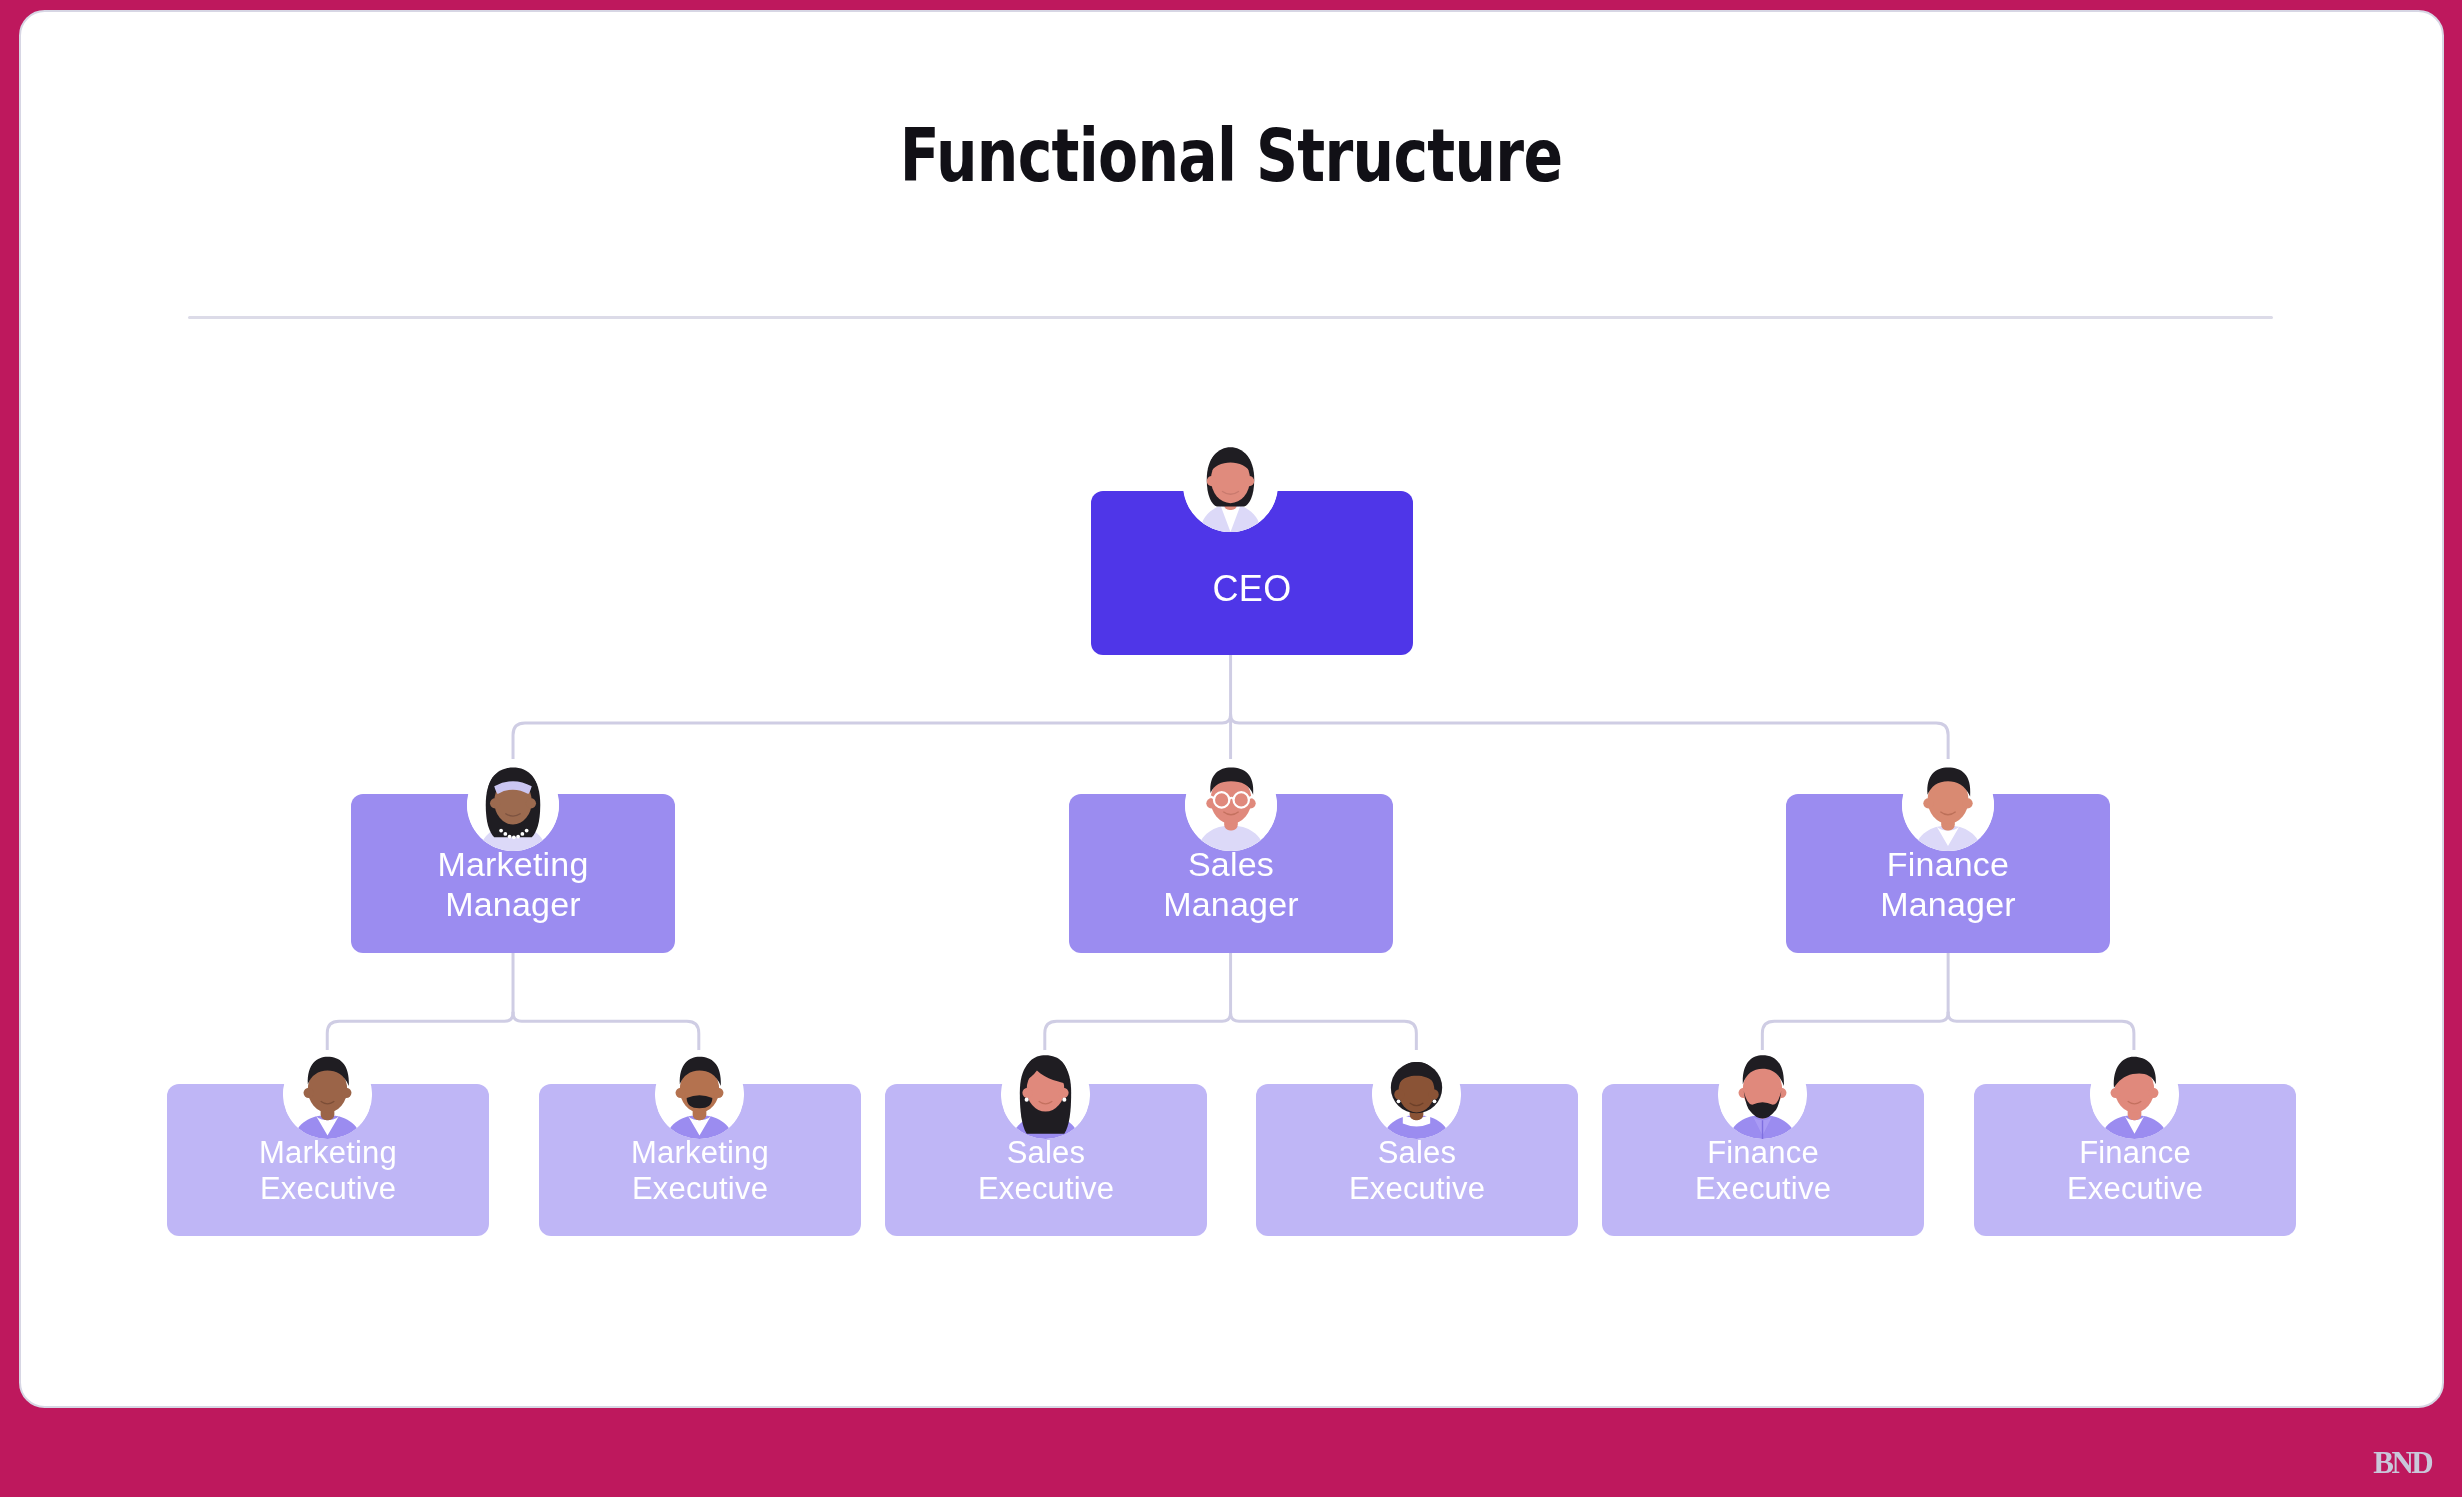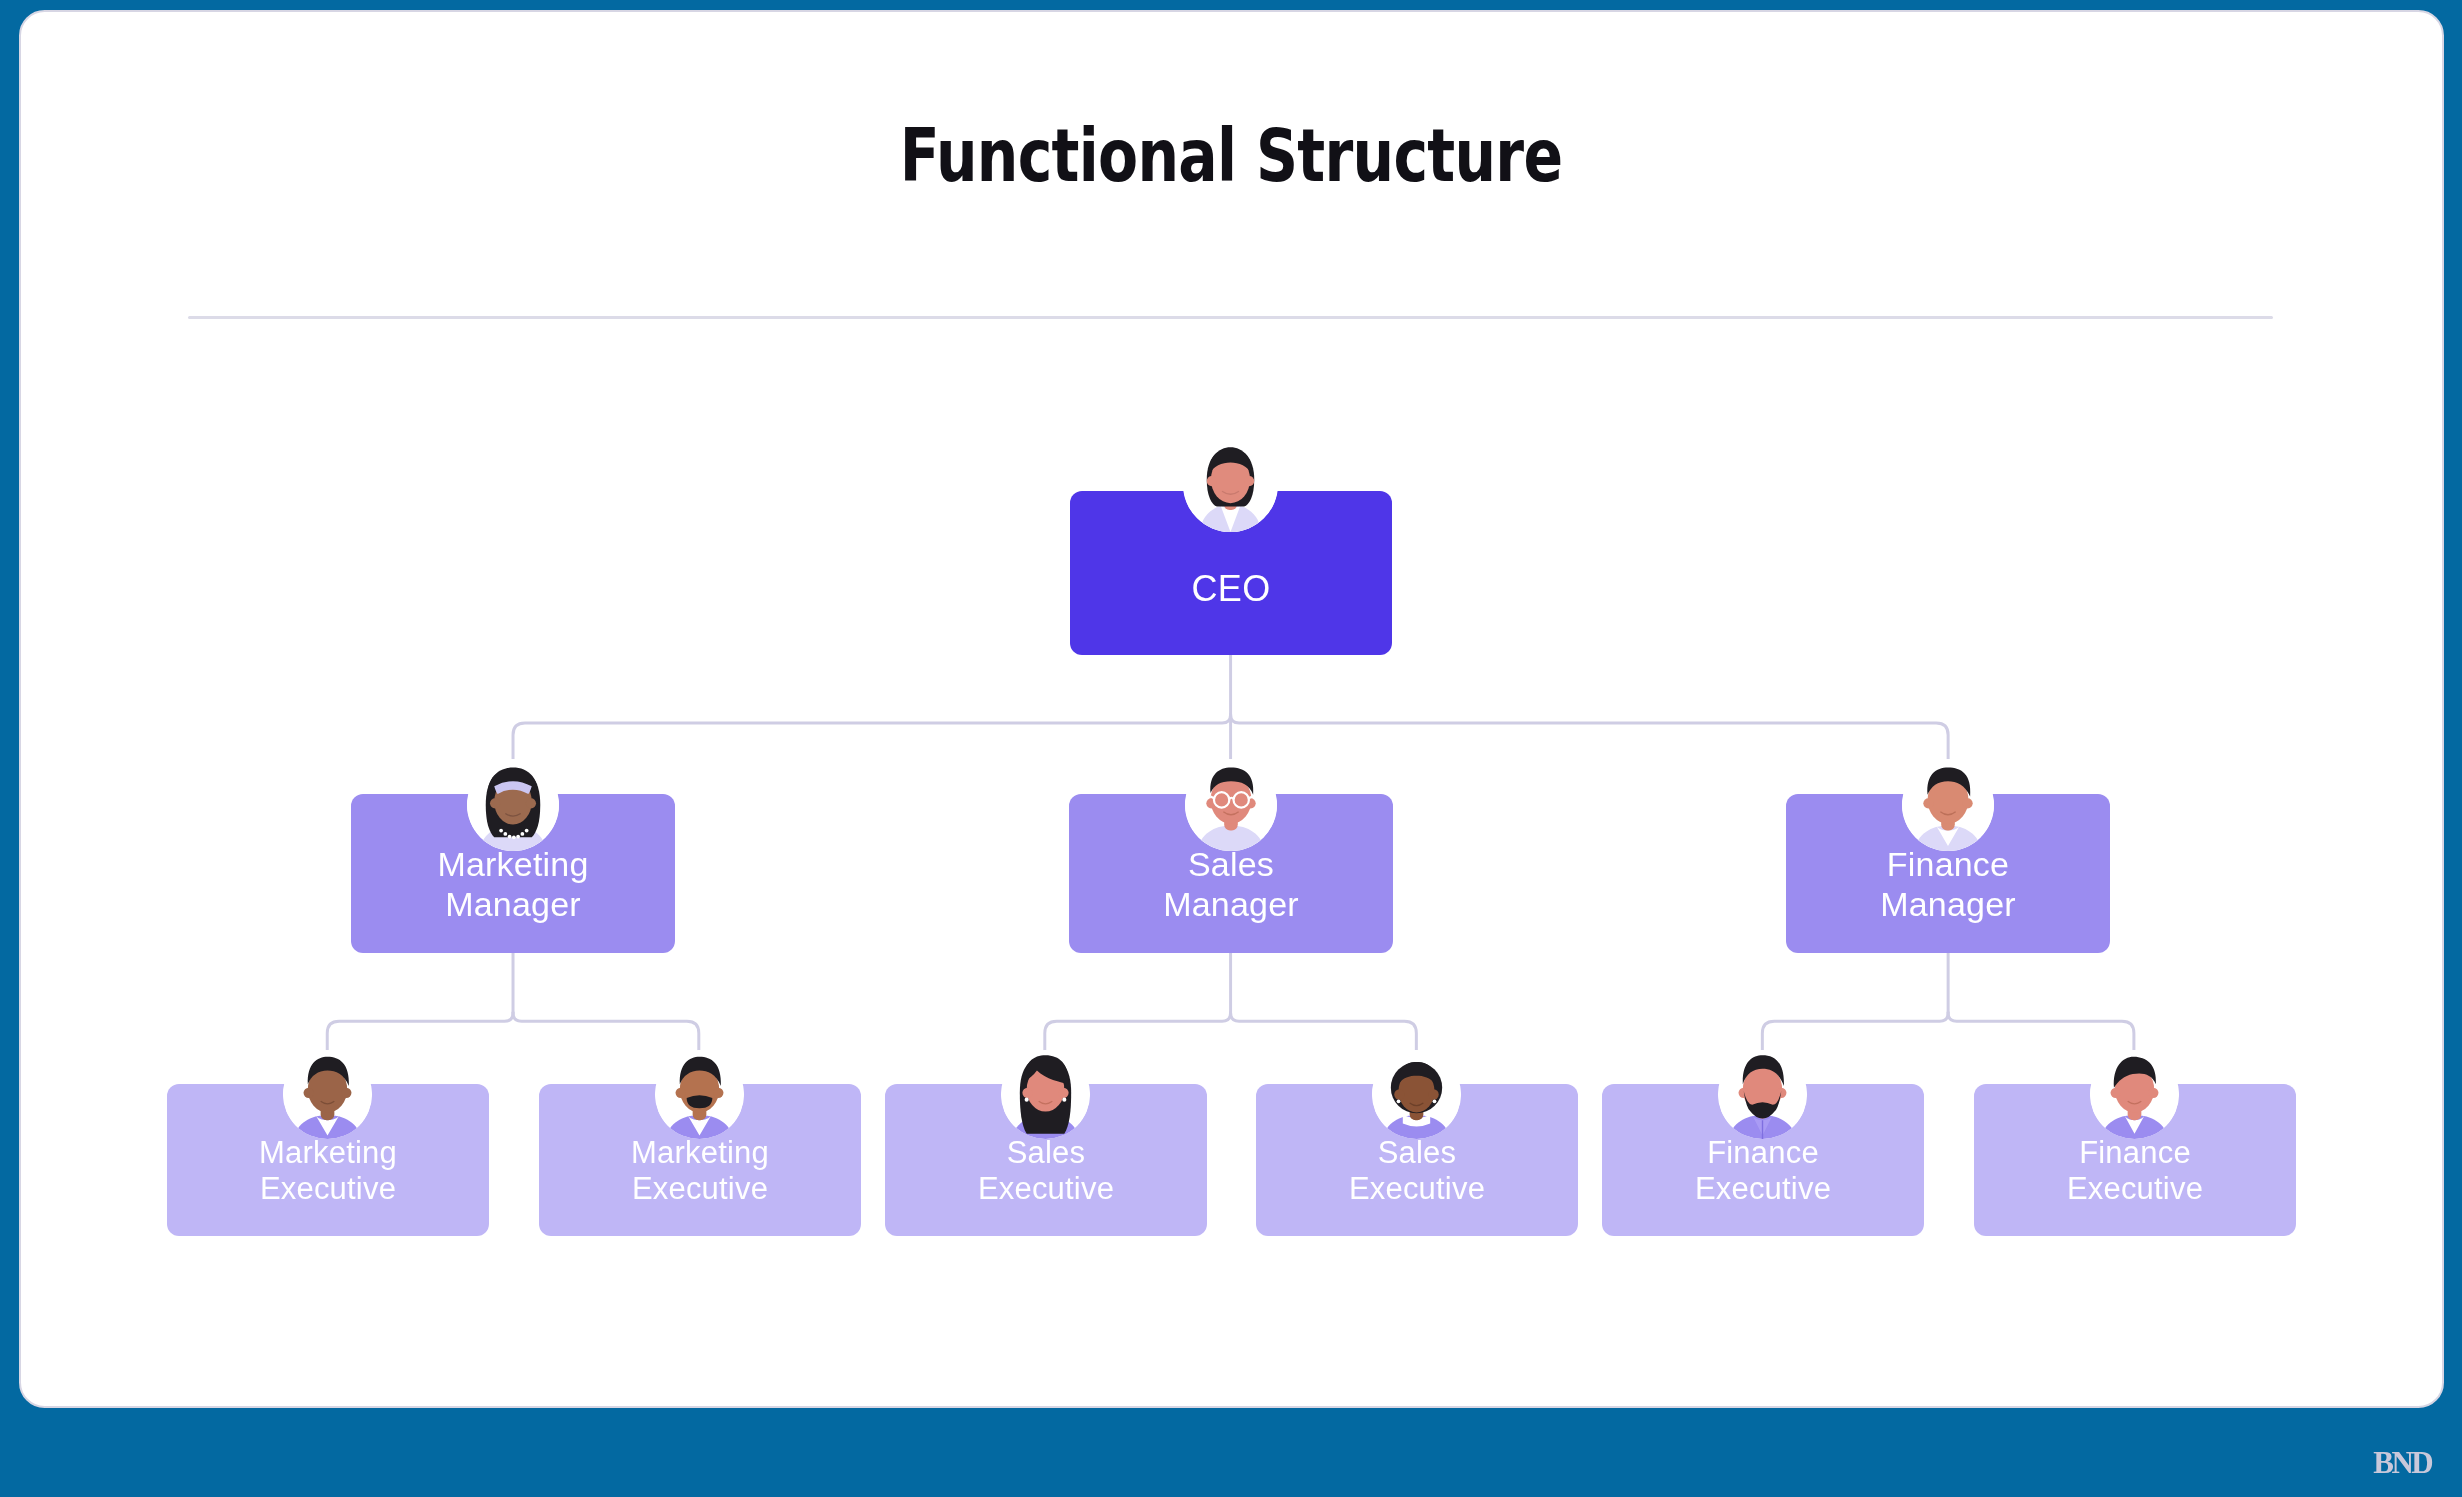--- a/index.html
+++ b/index.html
@@ -7,21 +7,21 @@
     width: 2462px;
     height: 1498px;
     background: #ffffff;
     font-family: "Liberation Sans", sans-serif;
     overflow: hidden;
   }
   #root {
     position: relative;
     width: 2462px;
     height: 1498px;
-    background: #0369a1;
+    background: #be185d;
   }
   
   .card-frame {
     position: absolute;
     left: 19px;
     top: 10.2px;
     width: 2425px;
     height: 1398px;
     border: 2.6px solid #d7d6e4;
     border-radius: 25.6px;
@@ -73,20 +73,21 @@
     color: #ffffff;
     font-family: "Liberation Sans", sans-serif;
     font-weight: 400;
     line-height: 1.17;
     white-space: pre-line;
   }
   .node.lvl-ceo {
     background: #4f36e8;
     font-size: 36px;
     letter-spacing: 0.4px;
+    margin-left: 21px;
   }
   .node.lvl-mgr {
     background: #9b8cf0;
     font-size: 34px;
     letter-spacing: 0.2px;
   }
   .node.lvl-exec {
     background: #bfb6f6;
     font-size: 31px;
     letter-spacing: 0.2px;

